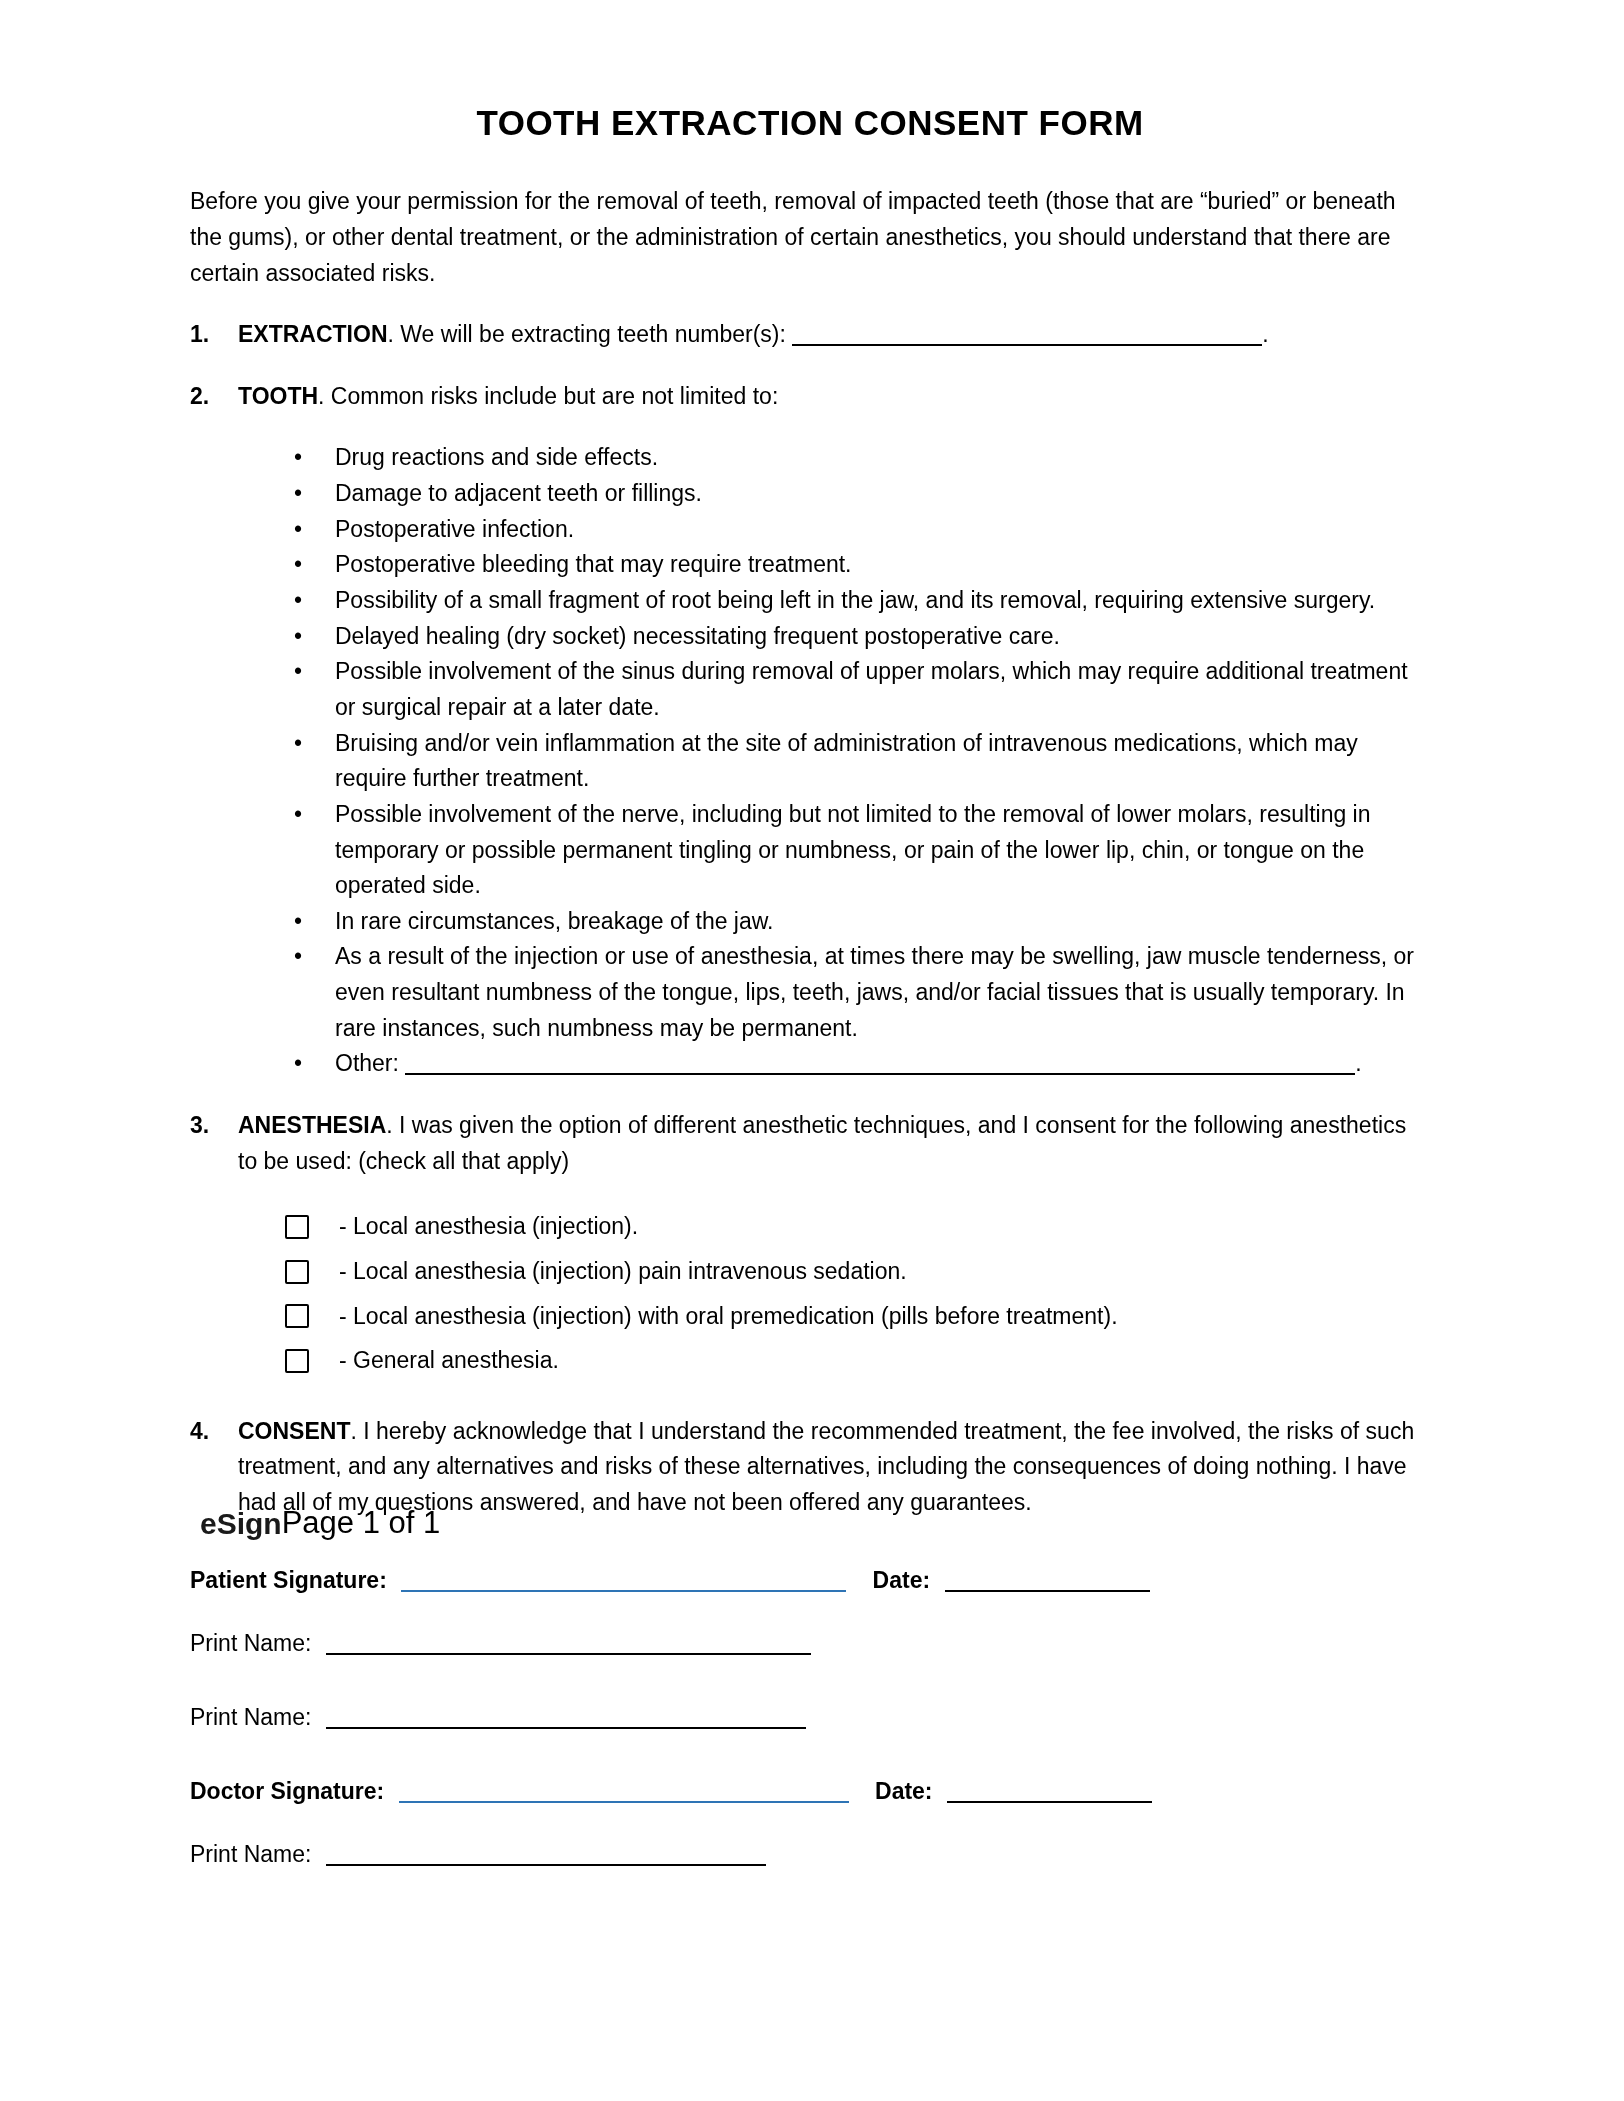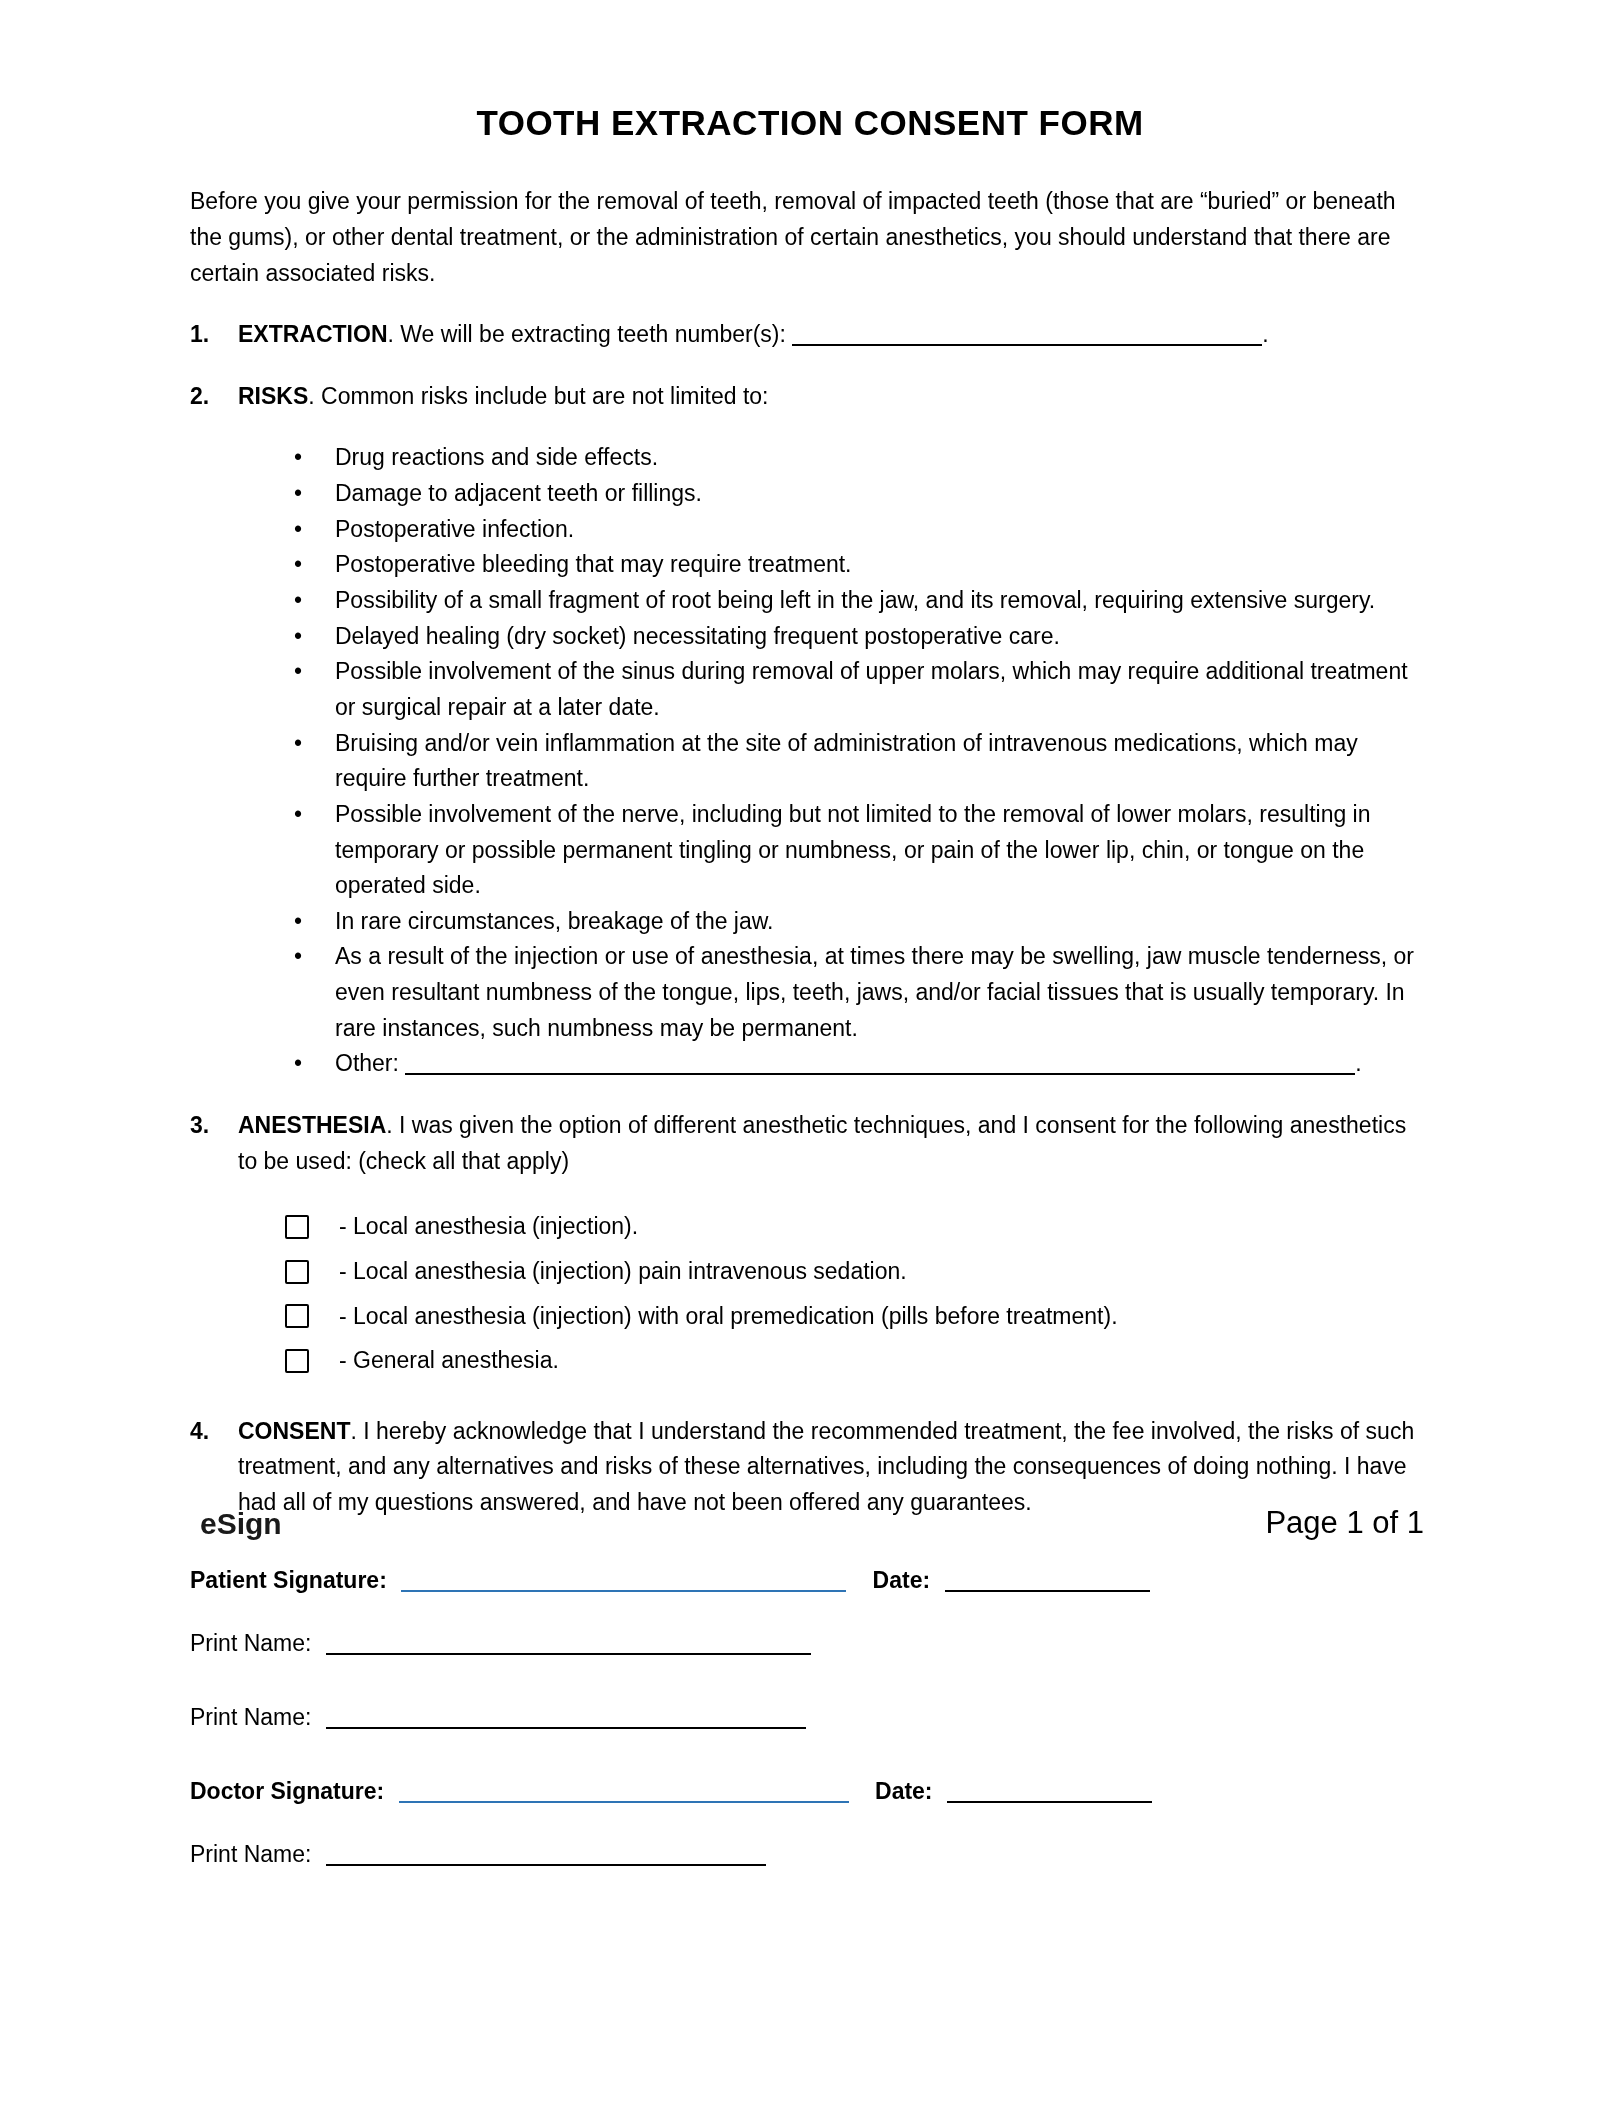--- a/index.html
+++ b/index.html
@@ -41,21 +41,21 @@
     border: 2px solid #000; border-radius: 2px;
     margin-right: 10px; background: #fff;
   }
   .sig-block { margin-top: 38px; }
   .sig-block.first { margin-top: 42px; }
   .print-row { margin-top: 28px; }
   .gap-l { margin-left: 8px; margin-right: 8px; }
   .date-label { margin-left: 12px; }
   .footer {
     position: absolute; left: 200px; right: 200px; bottom: 58px;
-    display: flex; justify-content: space-between; align-items: flex-end;
+    display: flex; justify-content: flex-start; align-items: flex-end;
   }
   .brand { font-weight: bold; font-size: 30px; color: #1a1a1a; }
   .page-num { font-size: 31px; }
 </style>
 </head>
 <body>
 
 <div class="page">
 
   <h1 class="title">TOOTH EXTRACTION CONSENT FORM</h1>
@@ -65,21 +65,21 @@
   <div class="section">
     <span class="num">1.</span>
     <div class="content">
       <span class="bold">EXTRACTION</span><span>. We will be extracting teeth number(s): </span><span class="blank" style="width:470px"></span><span>.</span>
     </div>
   </div>
 
   <div class="section">
     <span class="num">2.</span>
     <div class="content">
-      <span class="bold">RISKS</span><span>. Common risks include but are not limited to:</span>
+      <span class="bold">TOOTH</span><span>. Common risks include but are not limited to:</span>
       <ul class="risk-list">
         <li>Drug reactions and side effects.</li>
         <li>Damage to adjacent teeth or fillings.</li>
         <li>Postoperative infection.</li>
         <li>Postoperative bleeding that may require treatment.</li>
         <li>Possibility of a small fragment of root being left in the jaw, and its removal, requiring extensive surgery.</li>
         <li>Delayed healing (dry socket) necessitating frequent postoperative care.</li>
         <li>Possible involvement of the sinus during removal of upper molars, which may require additional treatment or surgical repair at a later date.</li>
         <li>Bruising and/or vein inflammation at the site of administration of intravenous medications, which may require further treatment.</li>
         <li>Possible involvement of the nerve, including but not limited to the removal of lower molars, resulting in temporary or possible permanent tingling or numbness, or pain of the lower lip, chin, or tongue on the operated side.</li>

